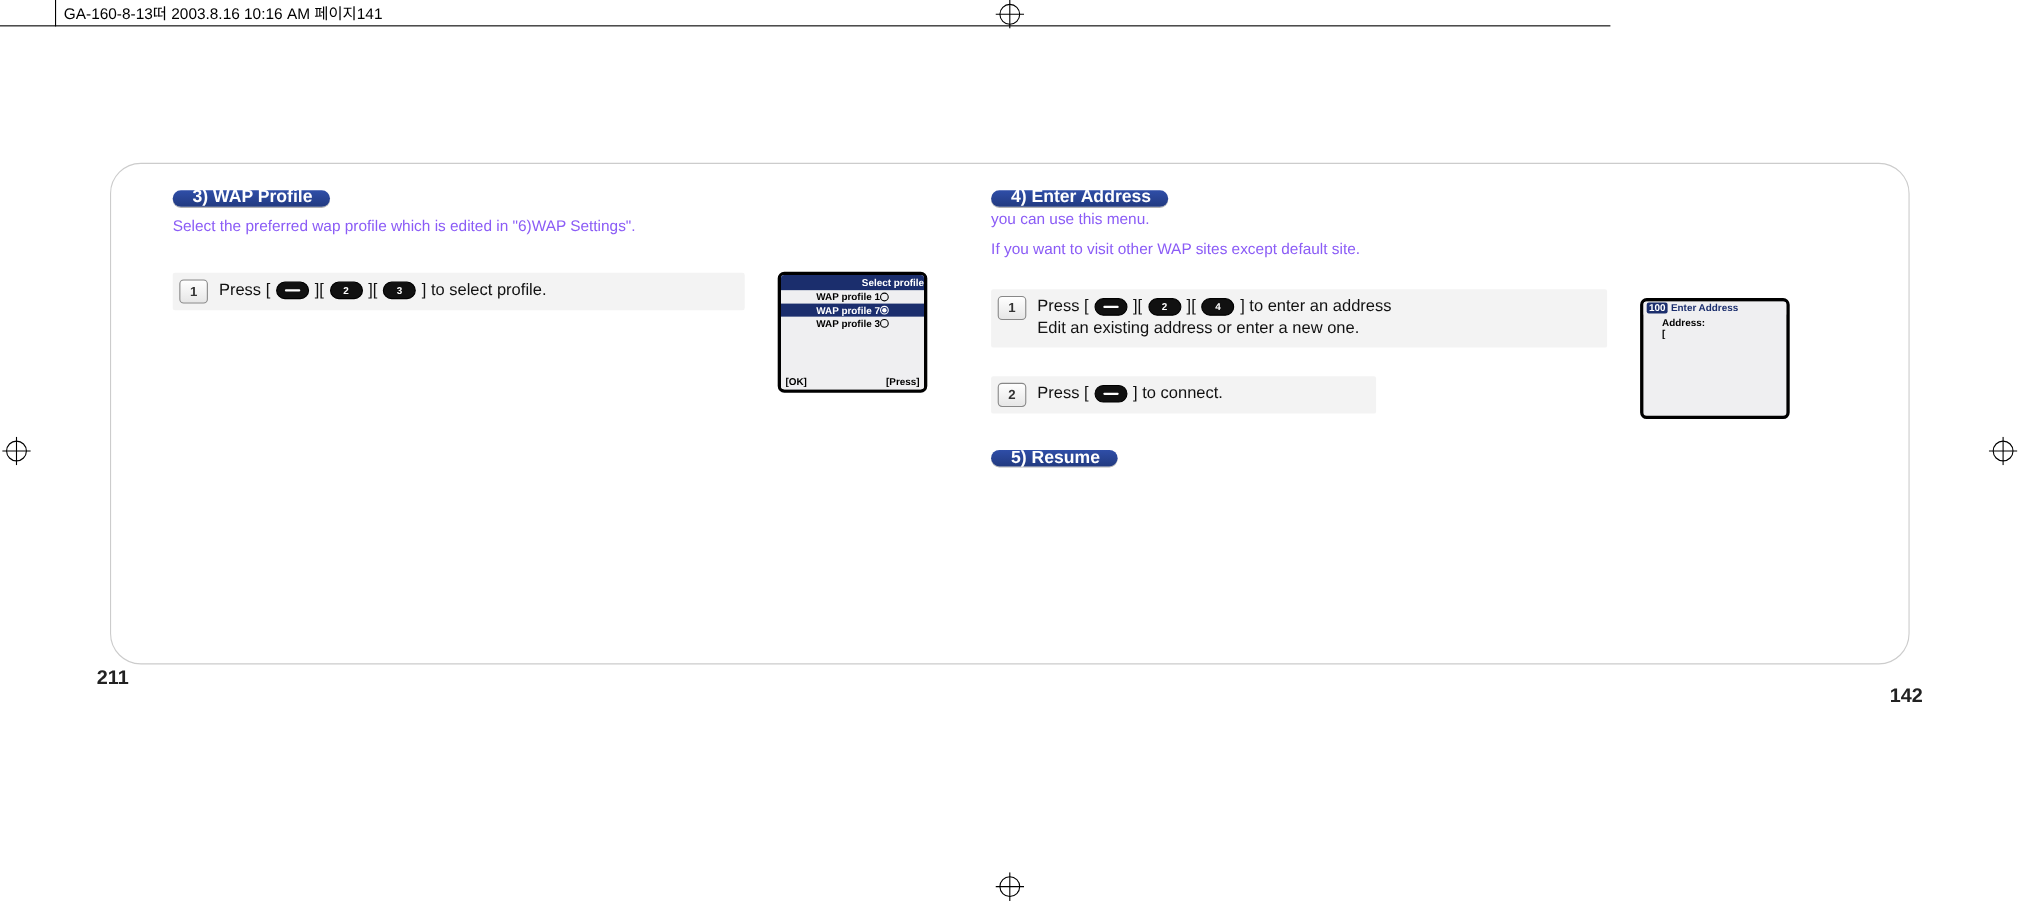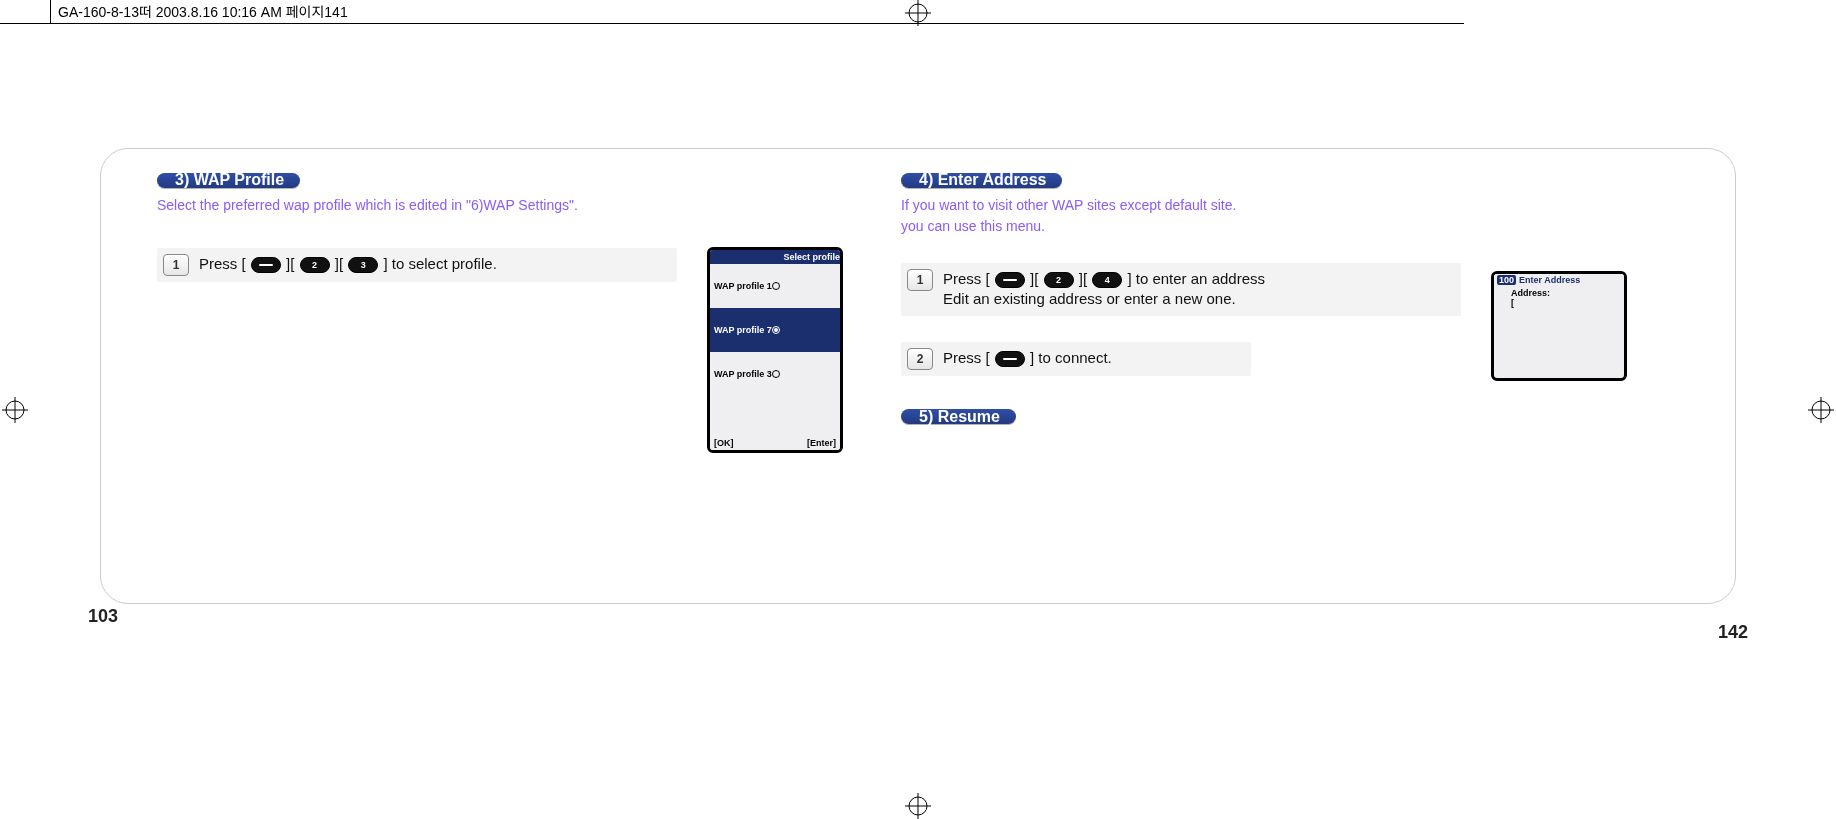--- a/index.html
+++ b/index.html
@@ -71,22 +71,22 @@
   .phone {
     width: 136px; border: 3px solid #000; border-radius: 6px;
     background: #efeff1; font-size: 9px; font-weight: bold;
     overflow: hidden;
   }
   .phone .title {
     background: #1b2e6d; color:#fff; text-align:right; padding: 2px 0;
   }
   .phone .list { }
   .phone .row {
-    display:flex; justify-content:flex-start; align-items:center;
-    padding: 17px 4px; color:#000; background:#efeff1;
+    display:flex; justify-content:center; align-items:center;
+    padding: 1px 4px; color:#000; background:#efeff1;
   }
   .phone .row.sel { background:#1b2e6d; color:#fff; }
   .phone .radio {
     width:8px; height:8px; border:1px solid #000; border-radius:50%;
     display:inline-block; position:relative;
   }
   .phone .radio.filled::after {
     content:""; position:absolute; inset:1px; background:#000; border-radius:50%;
   }
   .phone .row.sel .radio { border-color:#fff; }
@@ -193,32 +193,32 @@
             <span class="radio filled"></span>
           </div>
           <div class="row">
             <span>WAP profile 3</span>
             <span class="radio"></span>
           </div>
         </div>
         <div style="height:40px"></div>
         <div class="softkeys">
           <span>[OK]</span>
-          <span>[Enter]</span>
+          <span>[Press]</span>
         </div>
       </div>
     </div>
   </div>
 
   <div class="right-col">
     <div class="pill">
       <span>4) Enter Address</span>
     </div>
+    <p class="section-desc" style="margin-top:0">you can use this menu.</p>
     <p class="section-desc">If you want to visit other WAP sites except default site.</p>
-    <p class="section-desc" style="margin-top:0">you can use this menu.</p>
 
     <div style="height:26px"></div>
 
     <div class="step-row" style="width:560px">
       <div class="step-badge">1</div>
       <div class="step-text">
         <span>Press [</span>
         <span class="key-icon dark">
             <span class="menu-dash"></span>
           </span>
@@ -262,14 +262,14 @@
           <div>Address:</div>
           <div>[</div>
         </div>
         <div style="height:26px"></div>
       </div>
     </div>
   </div>
 
 </div>
 
-<div class="page-number left">103</div>
+<div class="page-number left">211</div>
 <div class="page-number right">142</div>
 
 </body></html>

